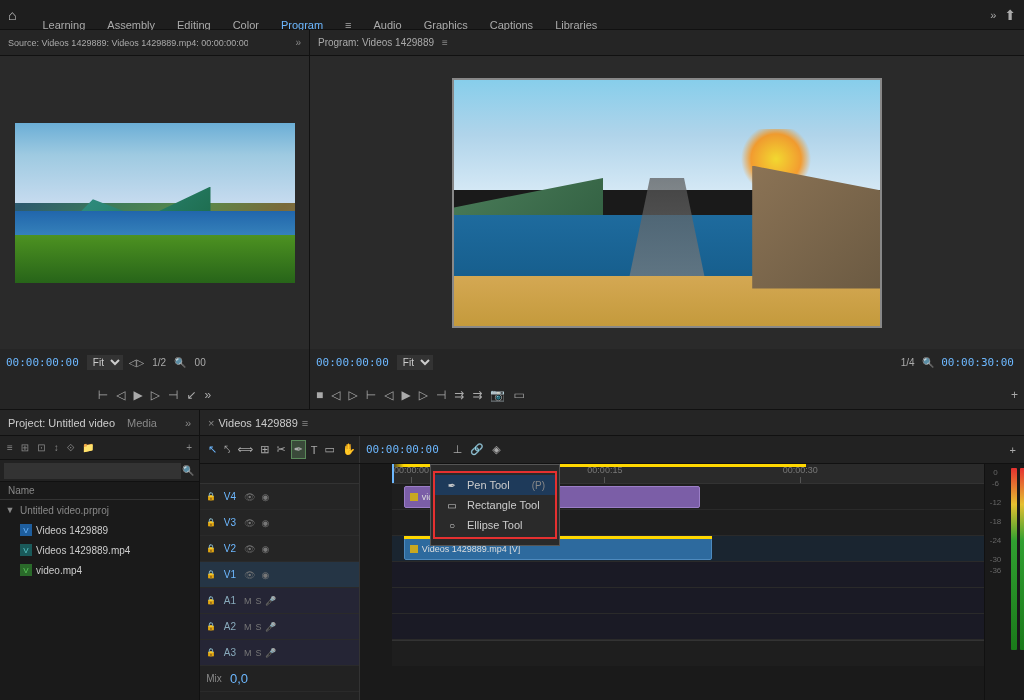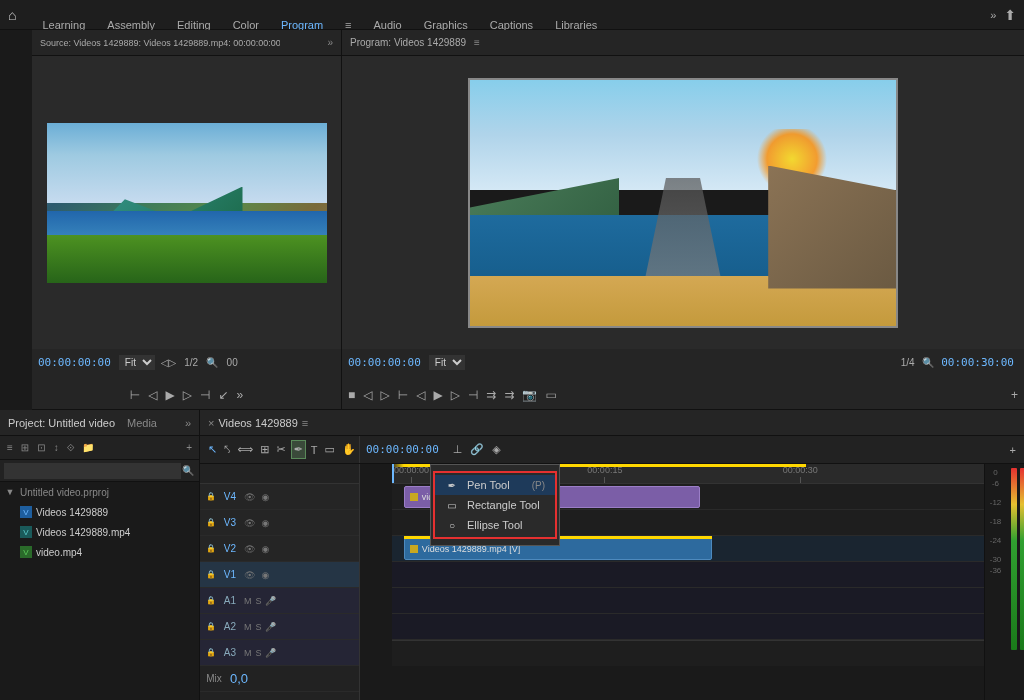--- a/index.html
+++ b/index.html
@@ -56,21 +56,20 @@
       display: flex;
       flex-direction: column;
       height: calc(700px - 30px);
     }
 
     
     .preview-row {
       display: flex;
       height: 380px;
       border-bottom: 1px solid #111;
-      margin-left: 32px;
     }
 
     
     .source-panel {
       width: 310px;
       background: #1a1a1a;
       display: flex;
       flex-direction: column;
       border-right: 1px solid #111;
     }
@@ -781,20 +780,23 @@
         <span class="proj-tool-btn">⊡</span>
         <span class="proj-tool-btn">↕</span>
         <span class="proj-tool-btn">⟐</span>
         <span class="proj-tool-btn">📁</span>
         <span style="margin-left:auto;" class="proj-tool-btn">+</span>
       </div>
       <div class="search-bar">
         <input class="search-input" type="text" style="">
         <span class="search-btn">🔍</span>
       </div>
+      <div class="proj-col-header">
+        <span class="col-name">Name</span>
+      </div>
       <div class="project-list">
         <div class="proj-item header-item">
           <span class="proj-icon icon-folder">▼</span>
           <span class="name-col dim">Untitled video.prproj</span>
         </div>
         <div class="proj-item" style="padding-left:20px;">
           <span class="proj-icon icon-video-blue">V</span>
           <span class="name-col">Videos 1429889</span>
         </div>
         <div class="proj-item" style="padding-left:20px;">

